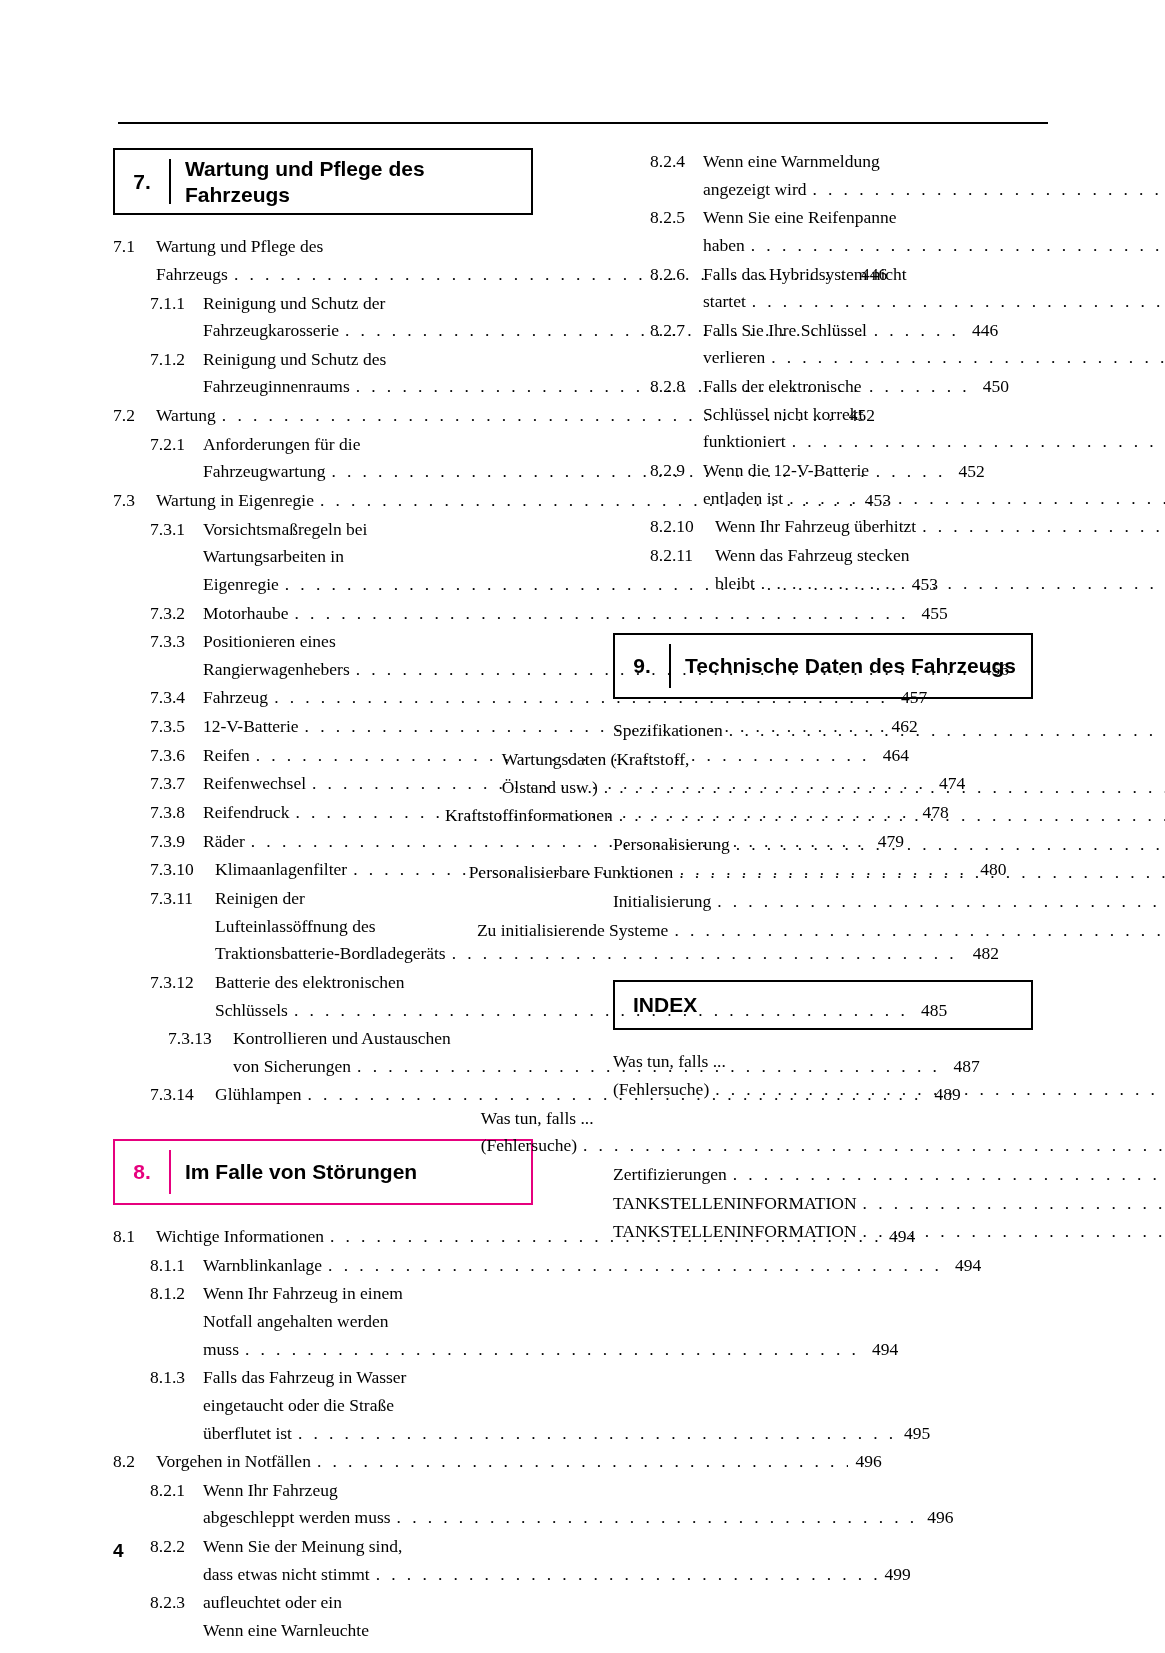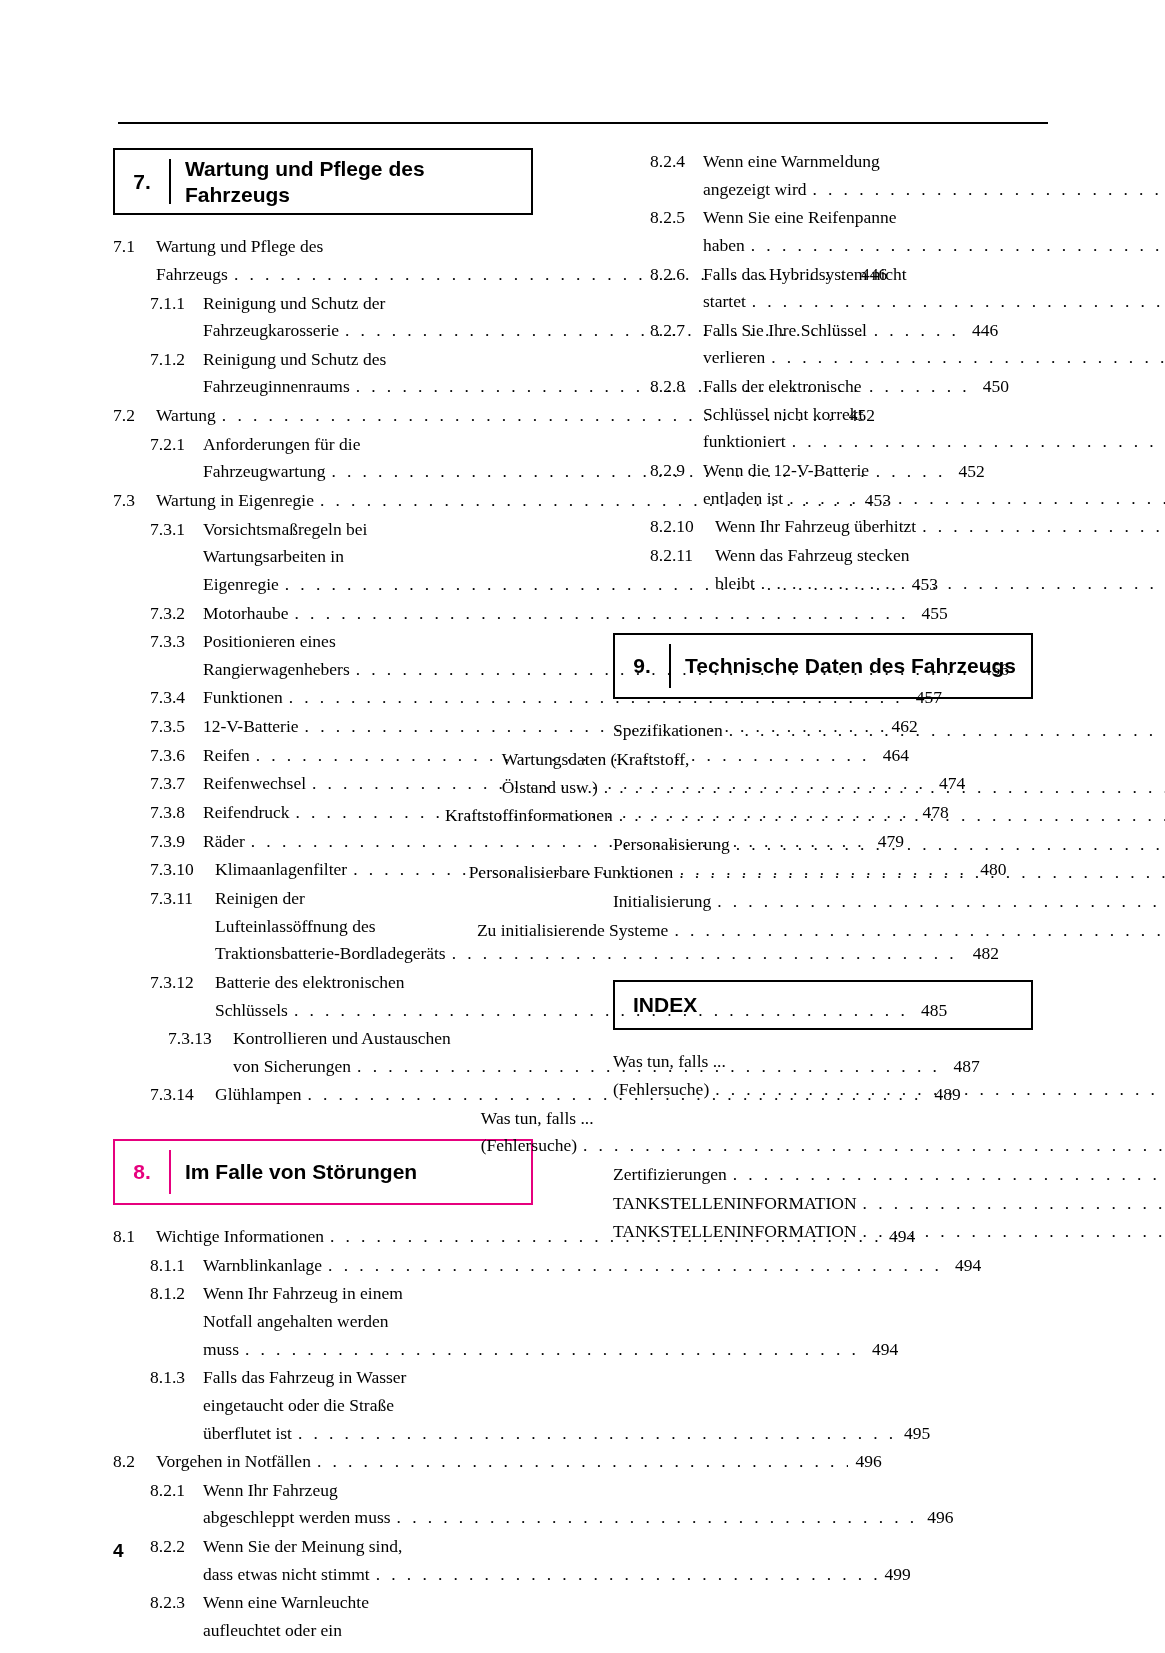--- a/index.html
+++ b/index.html
@@ -251,21 +251,21 @@
               <span class="head">Rangierwagenhebers</span>
               <span class="dots">. . . . . . . . . . . . . . . . . . . . . . . . . . . . . . . . . . . . . . . . </span>
               <span class="page-no">456</span>
             </div>
           </div>
         </li>
         <li class="entry lvl2">
           <span class="num">7.3.4</span>
           <div class="body-wrap">
             <div class="lastline">
-              <span class="head">Funktionen</span>
+              <span class="head">Fahrzeug</span>
               <span class="dots">. . . . . . . . . . . . . . . . . . . . . . . . . . . . . . . . . . . . . . . . </span>
               <span class="page-no">457</span>
             </div>
           </div>
         </li>
         <li class="entry lvl2">
           <span class="num">7.3.5</span>
           <div class="body-wrap">
             <div class="lastline">
               <span class="head">12-V-Batterie</span>
@@ -448,22 +448,22 @@
             <div class="lastline">
               <span class="head">dass etwas nicht stimmt</span>
               <span class="dots">. . . . . . . . . . . . . . . . . . . . . . . . . . . . . . . . . . . . . . . . </span>
               <span class="page-no">499</span>
             </div>
           </div>
         </li>
         <li class="entry lvl2">
           <span class="num">8.2.3</span>
           <div class="body-wrap">
+            <div>aufleuchtet oder ein</div>
             <div>Wenn eine Warnleuchte</div>
-            <div>aufleuchtet oder ein</div>
             <div class="lastline">
               <span class="head">Warnsummer ertönt</span>
               <span class="dots">. . . . . . . . . . . . . . . . . . . . . . . . . . . . . . . . . . . . . . . . </span>
               <span class="page-no">500</span>
             </div>
           </div>
         </li>
       </ul>
   </div>
 

